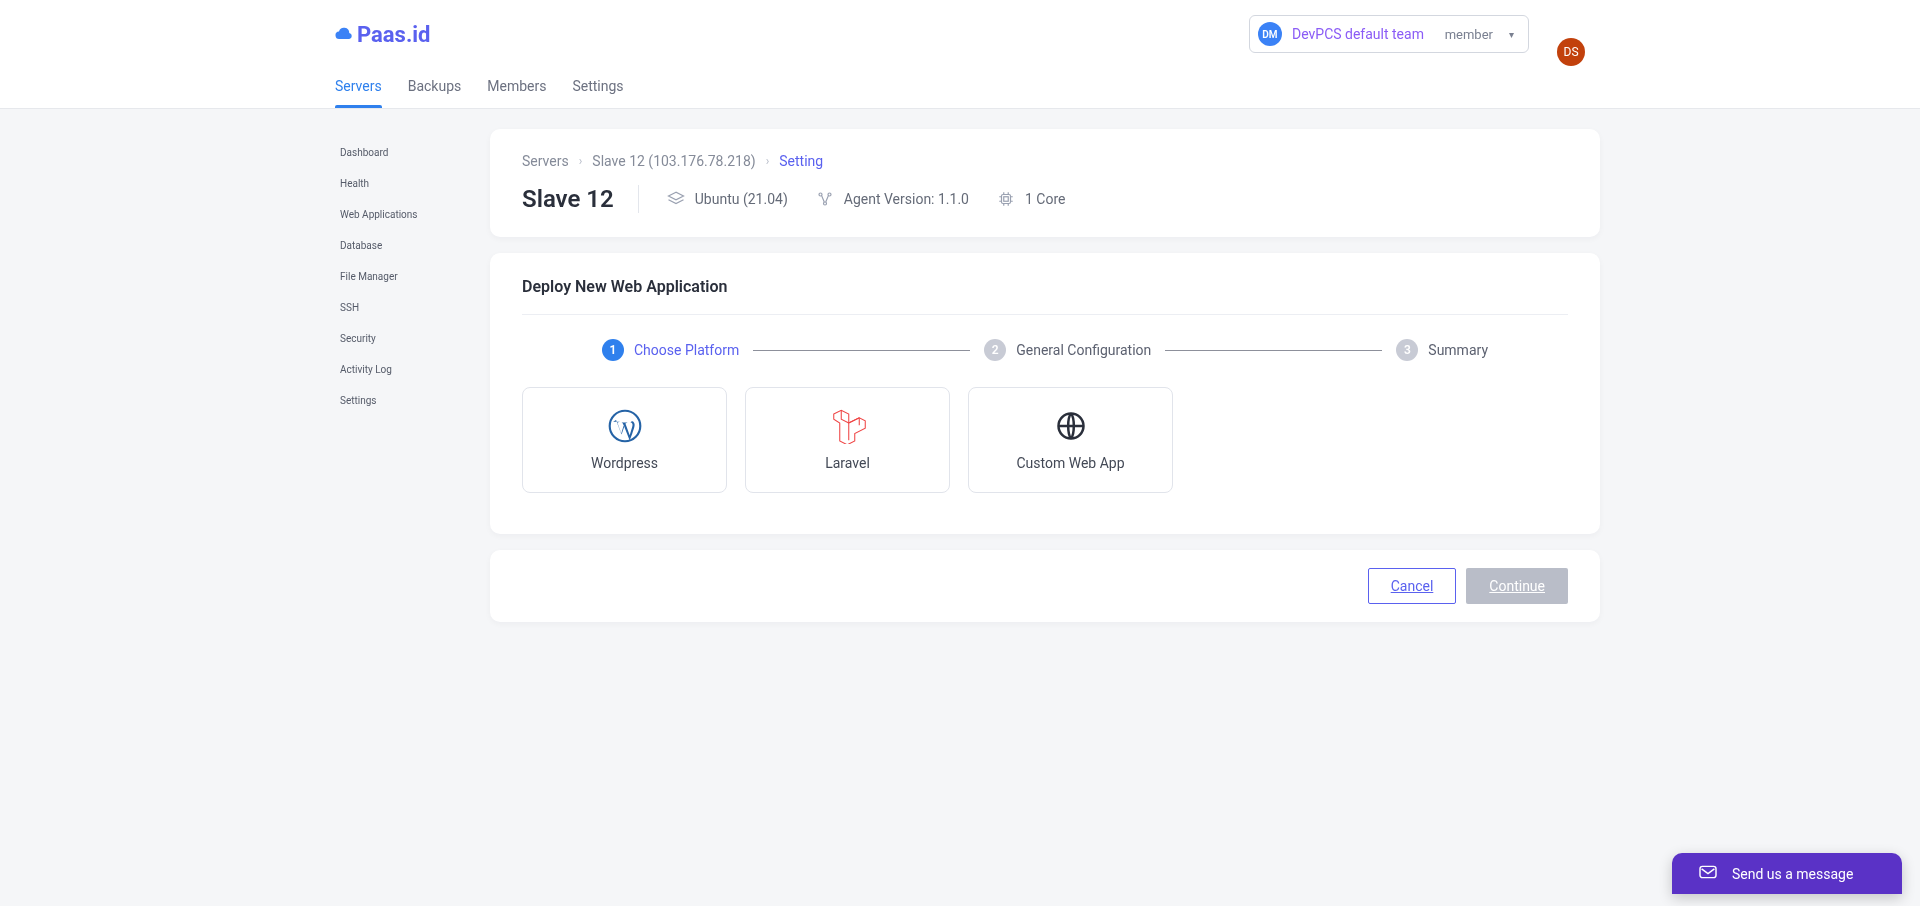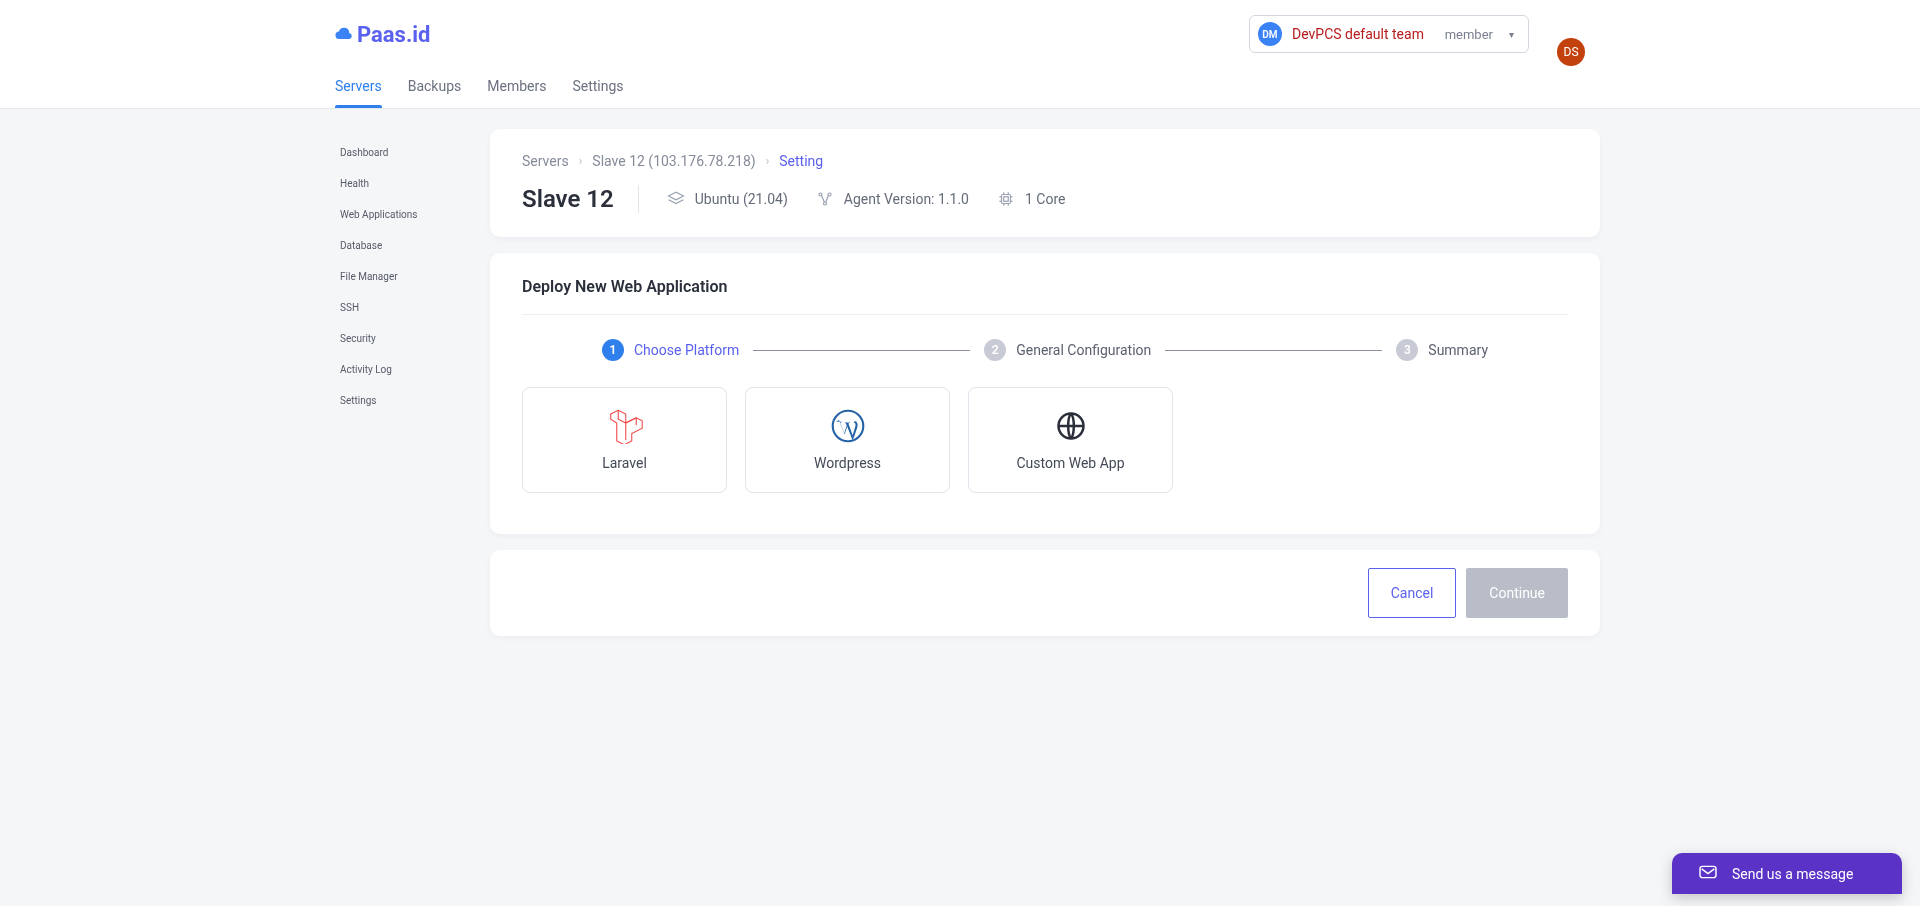--- a/index.html
+++ b/index.html
@@ -57,21 +57,21 @@
     width: 24px; height: 24px;
     border-radius: 50%;
     background: #3b82f6;
     color: #fff;
     font-size: 10px;
     font-weight: 600;
     display: flex;
     align-items: center;
     justify-content: center;
   }
-  .team-select .team-name { flex: 1; color: #b91c1c; }
+  .team-select .team-name { flex: 1; color: #8b5cf6; }
   .team-select .role { color: #7a8091; font-size: 13px; margin-right: 6px; }
   .team-select .chev { color: #7a8091; font-size: 10px; }
   .user-avatar {
     width: 28px; height: 28px;
     border-radius: 50%;
     background: #c2410c;
     color: #fff;
     font-size: 12px;
     font-weight: 400;
     display: flex;
@@ -208,25 +208,26 @@
   .platform-card .p-icon { height: 34px; display:flex; align-items:center; justify-content:center; }
   .platform-card .p-label { font-size: 14px; color: #434956; }
 
   .actions {
     display: flex;
     justify-content: flex-end;
     gap: 10px;
   }
   .btn {
     border-radius: 2px;
-    padding: 16px 22px;
+    padding: 9px 22px;
     font-size: 14px;
     cursor: pointer;
     border: 1px solid transparent;
     font-family: inherit;
+    text-decoration: underline;
   }
   .btn-outline {
     background: #fff;
     border-color: #5a61ef;
     color: #5a61ef;
   }
   .btn-disabled {
     background: #b9bdc8;
     color: #fff;
     cursor: not-allowed;
@@ -358,36 +359,36 @@
           <span class="wiz-num idle">3</span>
           <span class="wiz-label idle">Summary</span>
         </div>
       </div>
 
       <div class="platform-section" style="border:none; padding-top:0;">
         <div class="platform-grid">
 
           <div class="platform-card">
             <div class="p-icon">
+              <svg width="34" height="34" viewBox="0 0 40 40">
+                <circle cx="20" cy="20" r="18" fill="none" stroke="#2563a6" stroke-width="2.5"></circle>
+                <path fill="#2563a6" d="M6 15h8l-3 1 5 14 3-9-1.5-4-1.5-1h7l-2.5 1 5 14 3-10c1-3 0-5-2-5 1-2 3-2 4 0 2 3 0 7-2 13l-3 8-7-18-3 10-6-16z"></path>
+              </svg>
+            </div>
+            <div class="p-label">Wordpress</div>
+          </div>
+
+          <div class="platform-card">
+            <div class="p-icon">
               <svg width="38" height="36" viewBox="0 0 50 48" fill="none" stroke="#ef4444" stroke-width="1.4">
                 <path d="M6 8l10-5 10 5v12l14-7 8 4v10l-14 7v10l-10 5-10-5V20L6 15z"></path>
                 <path d="M16 3v12l10 5M26 20l14-7M26 20v23M40 13v10"></path>
               </svg>
             </div>
             <div class="p-label">Laravel</div>
-          </div>
-
-          <div class="platform-card">
-            <div class="p-icon">
-              <svg width="34" height="34" viewBox="0 0 40 40">
-                <circle cx="20" cy="20" r="18" fill="none" stroke="#2563a6" stroke-width="2.5"></circle>
-                <path fill="#2563a6" d="M6 15h8l-3 1 5 14 3-9-1.5-4-1.5-1h7l-2.5 1 5 14 3-10c1-3 0-5-2-5 1-2 3-2 4 0 2 3 0 7-2 13l-3 8-7-18-3 10-6-16z"></path>
-              </svg>
-            </div>
-            <div class="p-label">Wordpress</div>
           </div>
 
           <div class="platform-card">
             <div class="p-icon">
               <svg width="30" height="30" viewBox="0 0 24 24" fill="none" stroke="#2a2f3b" stroke-width="2">
                 <circle cx="12" cy="12" r="10"></circle>
                 <path d="M2 12h20M12 2c3 3.5 3 16.5 0 20M12 2c-3 3.5-3 16.5 0 20"></path>
               </svg>
             </div>
             <div class="p-label">Custom Web App</div>

